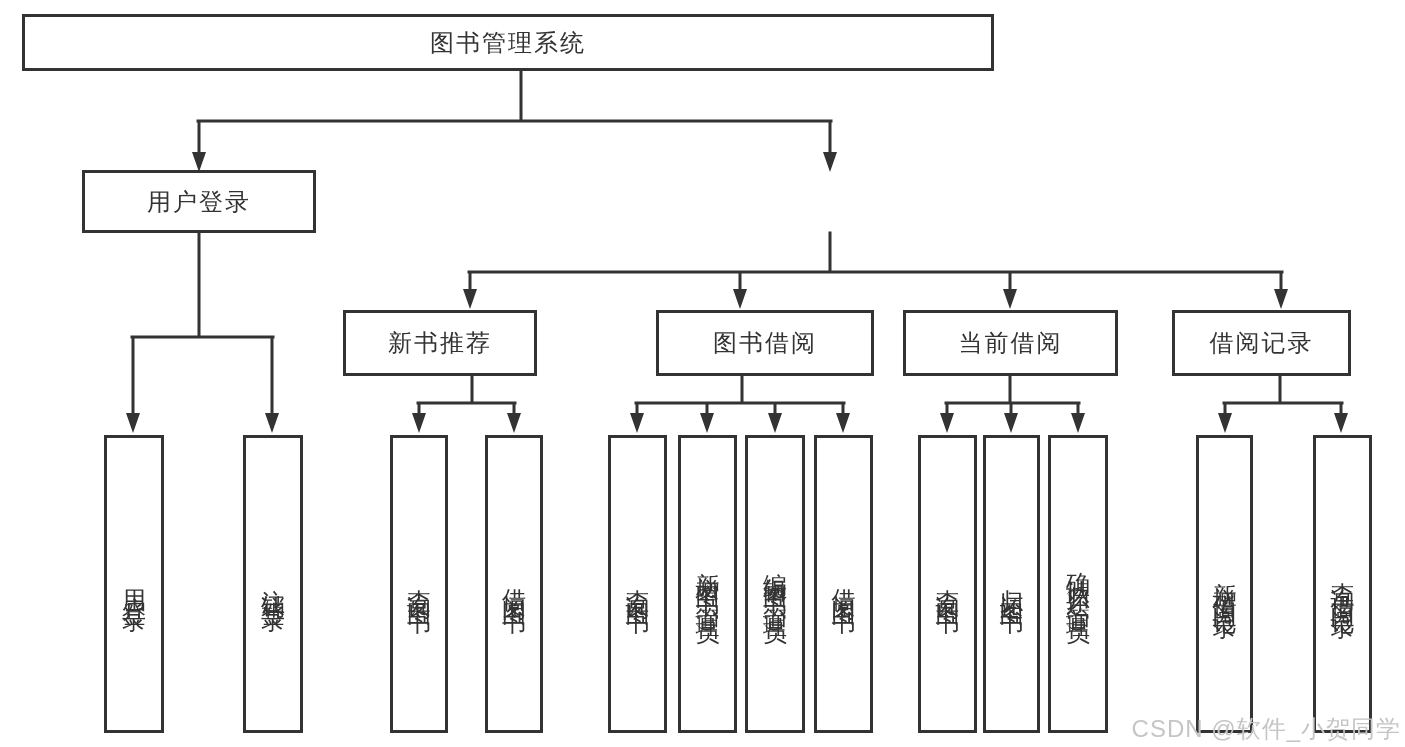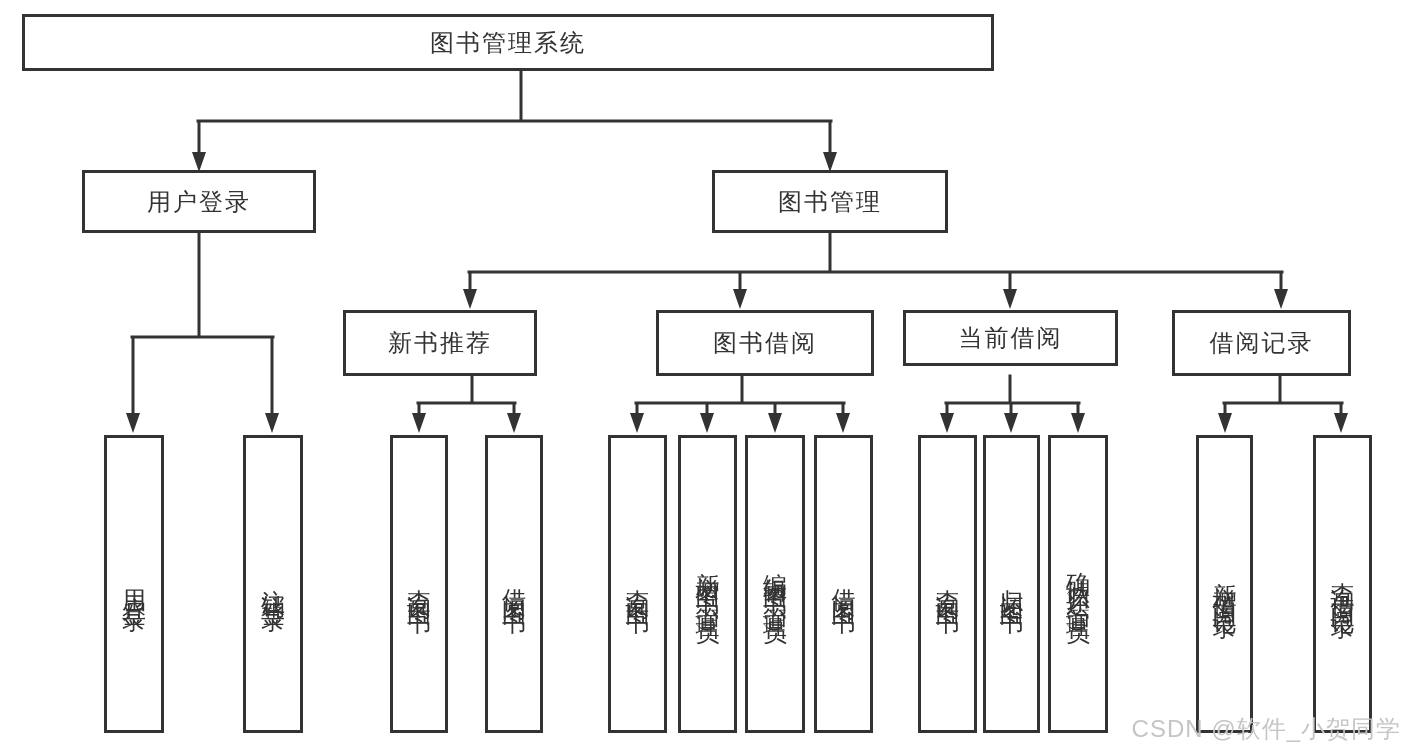--- a/index.html
+++ b/index.html
@@ -56,21 +56,21 @@
     color: #c5c5c5;
     z-index: 10;
     white-space: nowrap;
   }
   
   .n-root  { left: 22px;   top: 14px;  width: 972px; height: 57px; }
   .n-l2a   { left: 82px;   top: 170px; width: 234px;  height: 63px; }
   .n-l2b   { left: 712px;  top: 170px; width: 236px;  height: 63px; }
   .n-l3a   { left: 343px;  top: 310px; width: 194px;  height: 66px; }
   .n-l3b   { left: 656px;  top: 310px; width: 218px;  height: 66px; }
-  .n-l3c   { left: 903px;  top: 310px; width: 215px;  height: 56px; justify-content: center; }
+  .n-l3c   { left: 903px;  top: 310px; width: 215px;  height: 66px; justify-content: center; }
   .n-l3d   { left: 1172px; top: 310px; width: 179px;  height: 66px; }
   .leaf    { top: 435px; height: 298px; }
   .n-ul    { left: 104px;  width: 60px; }
   .n-lo    { left: 243px;  width: 60px; }
   .n-nb0   { left: 390px;  width: 58px; }
   .n-nb1   { left: 485px;  width: 58px; }
   .n-bb0   { left: 608px;  width: 59px; }
   .n-bb1   { left: 678px;  width: 59px; }
   .n-bb2   { left: 745px;  width: 60px; }
   .n-bb3   { left: 814px;  width: 59px; }
@@ -144,23 +144,20 @@
       M1334 413 H1348 L1341 433 Z"></path>
   </svg>
 
   <div class="node n-root">
     <span class="h-label">图书管理系统</span>
   </div>
 
   <div class="node n-l2a">
     <span class="h-label">用户登录</span>
   </div>
-  <div class="node n-l2b">
-    <span class="h-label">图书管理</span>
-  </div>
 
   <div class="node n-l3a">
     <span class="h-label">新书推荐</span>
   </div>
   <div class="node n-l3b">
     <span class="h-label">图书借阅</span>
   </div>
   <div class="node n-l3c">
     <span class="h-label">当前借阅</span>
   </div>

